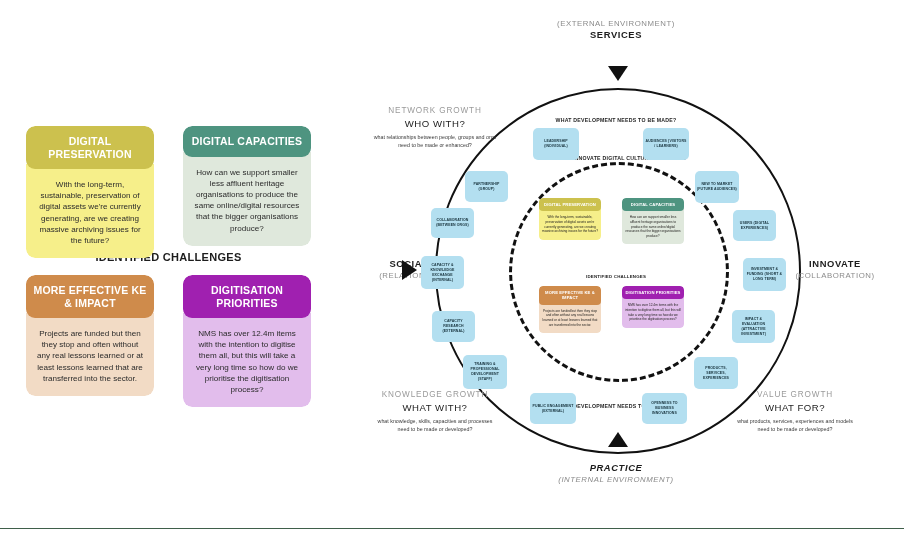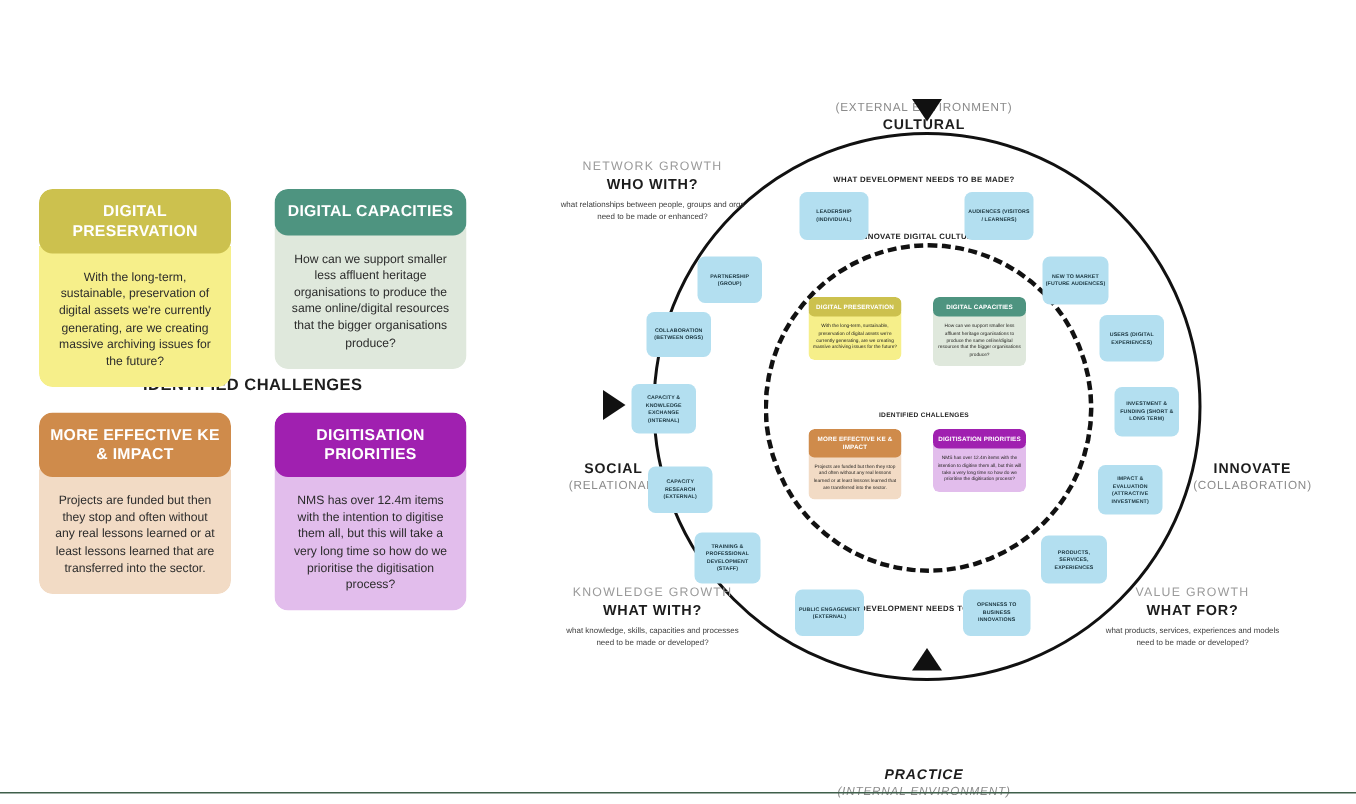--- a/index.html
+++ b/index.html
@@ -59,41 +59,41 @@
   #outer-circle{
     position:absolute;left:40px;top:60px;width:362px;height:362px;
     border:2.4px solid #111;border-radius:50%;
   }
   #dashed-circle{
     position:absolute;left:114px;top:134px;width:214px;height:214px;
     border:3.2px dashed #111;border-radius:50%;
   }
 
   
-  .axis-label{position:absolute;text-align:center;margin-top:48px;}
+  .axis-label{position:absolute;text-align:center;}
   .axis-env{font-size:7.8px;color:#8b8b8b;letter-spacing:.55px;line-height:11px;}
   .axis-main{font-size:9.4px;font-weight:bold;color:#1d1d1d;letter-spacing:.6px;line-height:12px;}
 
   #axis-cultural{left:91px;top:-10px;width:260px;}
   #axis-practice{left:91px;top:434px;width:260px;font-style:italic;}
   #axis-social{left:-40px;top:230px;width:108px;}
   #axis-economic{left:375px;top:230px;width:130px;}
   #axis-social .axis-main,#axis-social .axis-env{text-align:center;}
   #axis-economic .axis-main,#axis-economic .axis-env{text-align:center;}
 
   .tri{position:absolute;width:0;height:0;}
   #tri-top{left:213px;top:38px;border-left:10px solid transparent;border-right:10px solid transparent;border-top:15px solid #111;}
   #tri-bottom{left:213px;top:404px;border-left:10px solid transparent;border-right:10px solid transparent;border-bottom:15px solid #111;}
   #tri-left{left:45px;top:232px;border-top:10px solid transparent;border-bottom:10px solid transparent;border-left:15px solid #111;margin-left:-38px;}
   #tri-right{left:360px;top:232px;border-top:10px solid transparent;border-bottom:10px solid transparent;border-right:15px solid #111;margin-left:8px;}
 
   
   .corner{position:absolute;width:140px;text-align:center;}
   .corner .c-kicker{font-size:8.2px;color:#9a9a9a;letter-spacing:.85px;font-weight:normal;}
-  .corner .c-title{font-size:9.6px;font-weight:bold;color:#1d1d1d;letter-spacing:.5px;margin-top:3px;}
+  .corner .c-title{font-size:9.6px;font-weight:normal;color:#1d1d1d;letter-spacing:.5px;margin-top:3px;}
   .corner .c-sub{font-size:5.3px;color:#3a3a3a;line-height:7.6px;margin-top:5px;padding:0 8px;}
 
   #corner-network{left:-30px;top:78px;}
   #corner-market{left:330px;top:70px;}
   #corner-knowledge{left:-30px;top:362px;}
   #corner-value{left:330px;top:362px;}
 
   
   .inner-heading{position:absolute;width:230px;text-align:center;font-size:5.2px;font-weight:bold;color:#1d1d1d;line-height:8px;letter-spacing:.25px;}
   #heading-dev-top{left:106px;top:88px;}
@@ -164,21 +164,21 @@
     </div>
   </div>
 
   <div id="diagram">
 
     <div id="outer-circle"></div>
     <div id="dashed-circle"></div>
 
     <div class="axis-label" id="axis-cultural">
       <div class="axis-env">(EXTERNAL ENVIRONMENT)</div>
-      <div class="axis-main">CULTURAL</div>
+      <div class="axis-main">SERVICES</div>
     </div>
     <div class="tri" id="tri-top"></div>
 
     <div class="tri" id="tri-bottom"></div>
     <div class="axis-label" id="axis-practice">
       <div class="axis-main">PRACTICE</div>
       <div class="axis-env">(INTERNAL ENVIRONMENT)</div>
     </div>
 
     <div class="axis-label" id="axis-social">

